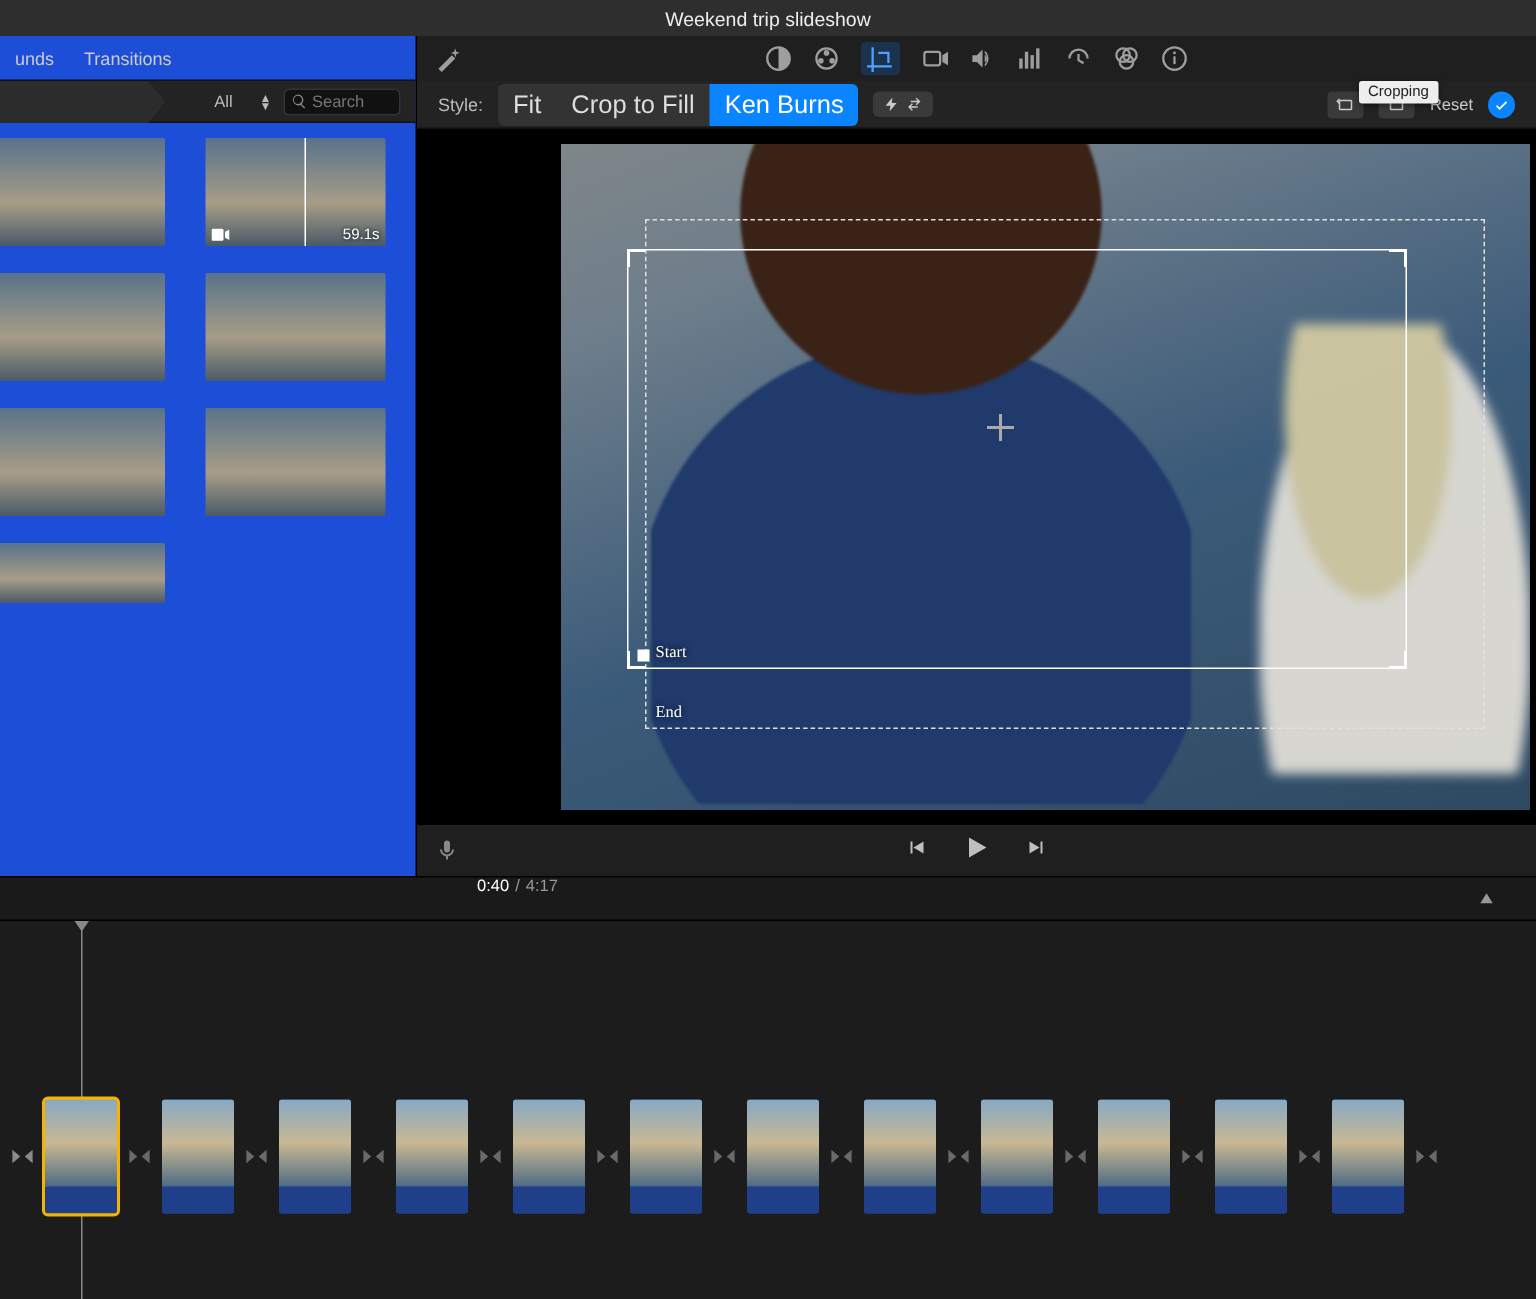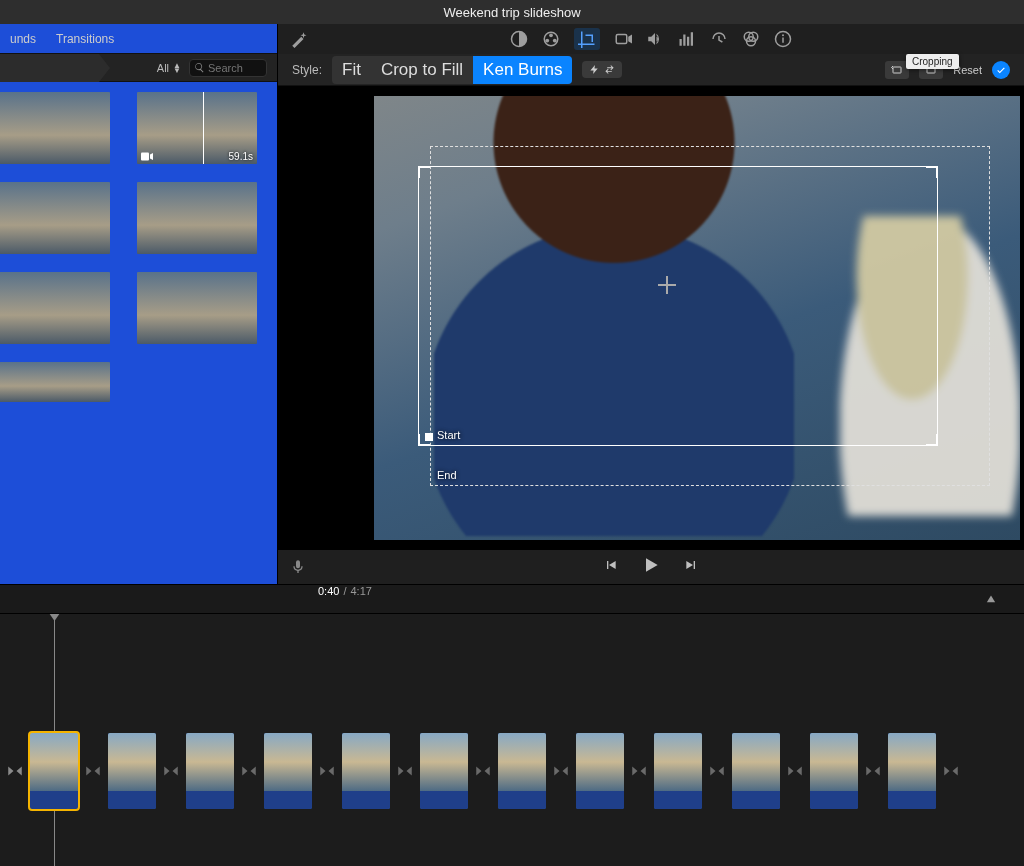--- a/index.html
+++ b/index.html
@@ -12,21 +12,21 @@
   
   .upper { display: flex; height: 560px; }
   .left-pane { width: 278px; background: #1d4ed8; display: flex; flex-direction: column; border-right: 1px solid #000; }
   .right-pane { flex: 1; background: #1f1f1f; display: flex; flex-direction: column; position: relative; }
 
   
   .lib-tabs { height: 30px; display: flex; align-items: center; padding: 0 10px; gap: 20px; font-size: 12px; color: #ccc; border-bottom: 1px solid #111; }
   .lib-tabs span { cursor: default; }
   .lib-filterbar { height: 28px; display: flex; align-items: center; justify-content: flex-end; padding: 0 10px; gap: 8px; border-bottom: 1px solid #111; background: #232323; position: relative; }
   .lib-filterbar .arrow-tab { position: absolute; left: 0; top: 0; width: 110px; height: 28px; background: #2c2c2c; clip-path: polygon(0 0, 90% 0, 100% 50%, 90% 100%, 0 100%); }
-  .all-dd { font-size: 11px; color: #bbb; display: flex; align-items: center; gap: 4px; }
+  .all-dd { font-size: 11px; color: #bbb; display: flex; align-items: center; gap: 18px; }
   .all-dd .updown { font-size: 8px; line-height: 5px; display: inline-block; }
   .search-box { display: flex; align-items: center; background: #111; border: 1px solid #333; border-radius: 4px; padding: 2px 4px; height: 18px; width: 78px; }
   .search-box input { background: transparent; border: none; outline: none; color: #ccc; font-size: 11px; width: 54px; }
   .search-box svg { width: 11px; height: 11px; fill: #888; margin-right: 3px; }
 
   .lib-grid { flex: 1; overflow: hidden; padding: 10px 20px; display: grid; grid-template-columns: repeat(2, 1fr); gap: 18px; align-content: start; }
   .lib-clip { position: relative; width: 120px; height: 72px; background: linear-gradient(180deg,#59728a 0%, #a79d87 60%, #4b5a68 100%); border-radius: 1px; }
   .lib-clip .meta { position: absolute; bottom: 2px; left: 4px; right: 4px; display: flex; justify-content: space-between; font-size: 10px; color: #fff; text-shadow: 0 0 3px #000; align-items: center; }
   .lib-clip .cam-ico { width: 12px; height: 9px; fill: #fff; }
   .lib-clip .skimline { position:absolute; top:0; bottom:0; left:55%; width:1px; background:#fff; }
@@ -58,21 +58,21 @@
   .frame { position:absolute; left:96px; right:4px; top:10px; bottom:10px; background: linear-gradient(160deg,#7f8689 0%, #6e7e8b 20%, #3b5b7a 55%, #2e4a62 100%); overflow:hidden; }
   .frame .subject { position:absolute; left:60px; top:-40px; width:360px; height:480px; background: radial-gradient(circle at 50% 18%, #3b2217 0 120px, transparent 121px), radial-gradient(circle at 50% 75%, #1f3a6b 0 190px, transparent 191px); filter: blur(1px); }
   .frame .other { position:absolute; right:0; top:120px; width:180px; height:300px; background: radial-gradient(ellipse at 40% 20%, #d9cfa4 0 55px, transparent 56px), radial-gradient(ellipse at 50% 70%, #e9e5dc 0 90px, transparent 91px); filter: blur(4px); opacity:.9; }
   .kb-end { position:absolute; left:120px; top:60px; width:560px; height:340px; border:1px dashed #e0e0e0;margin-left:32px; }
   .kb-start { position:absolute; left:140px; top:80px; width:520px; height:280px; border:1px solid #fff; }
   .kb-start .corner, .kb-end .corner { position:absolute; width:12px; height:12px; border:2px solid #fff; }
   .kb-start .corner.tl, .kb-end .corner.tl { top:-1px; left:-1px; border-right:none; border-bottom:none; }
   .kb-start .corner.tr, .kb-end .corner.tr { top:-1px; right:-1px; border-left:none; border-bottom:none; }
   .kb-start .corner.bl, .kb-end .corner.bl { bottom:-1px; left:-1px; border-right:none; border-top:none; }
   .kb-start .corner.br, .kb-end .corner.br { bottom:-1px; right:-1px; border-left:none; border-top:none; }
-  .kb-label { position:absolute; bottom:4px; left:6px; font-size:11px; color:#fff; text-shadow:0 0 4px #000; display:flex; align-items:flex-end; gap:4px; }
+  .kb-label { position:absolute; bottom:4px; left:6px; font-size:11px; color:#fff; text-shadow:0 0 4px #000; display:flex; align-items:flex-end; gap:4px;font-family:Liberation Serif, serif; }
   .kb-label .box { width:8px; height:8px; background:#fff; }
   .cross { position:absolute; left:380px; top:190px; width:18px; height:18px; }
   .cross:before, .cross:after { content:""; position:absolute; background:#aaa; }
   .cross:before { left:8px; top:0; width:2px; height:18px; }
   .cross:after { top:8px; left:0; height:2px; width:18px; }
 
   .transport { height:34px; display:flex; align-items:center; justify-content:center; gap:22px; background:#1f1f1f; position:relative; }
   .transport .mic { position:absolute; left:12px; }
   .transport svg { width:16px; height:16px; fill:#bfbfbf; cursor:pointer; }
   .transport .play svg { width:20px; height:20px; }

